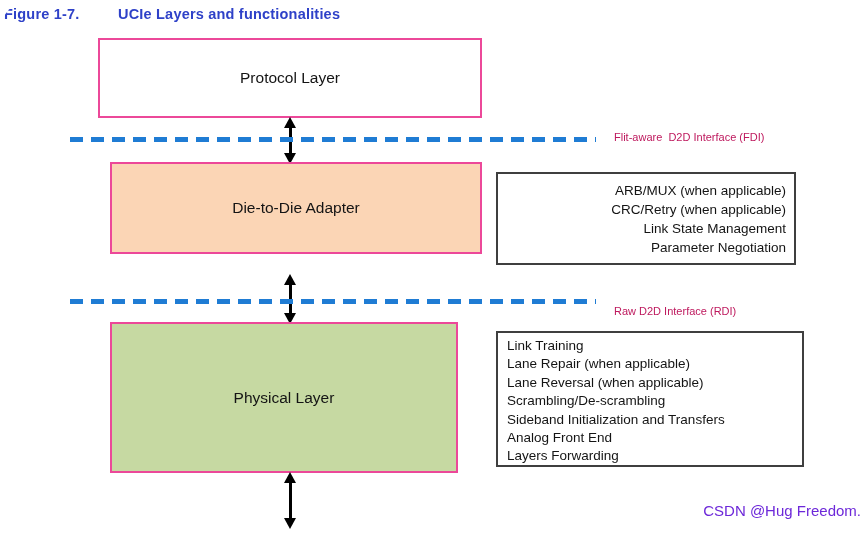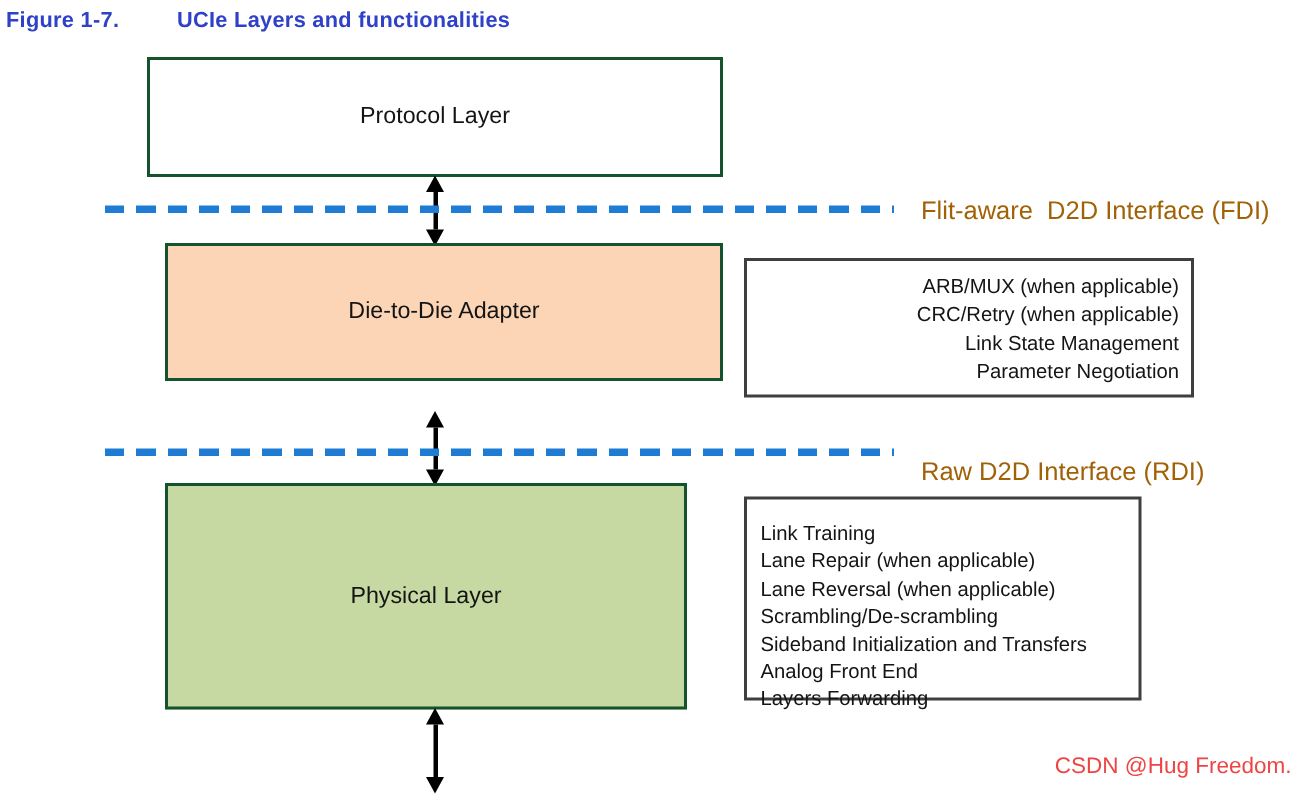--- a/index.html
+++ b/index.html
@@ -1,68 +1,68 @@
 <!DOCTYPE html>
 <html><head>
 <meta charset="utf-8">
 <style>
   html,body { margin:0; padding:0; background:#fff; }
   .canvas {
     position:relative; width:867px; height:534px; background:#ffffff;
-    font-family:"Liberation Sans", sans-serif; overflow:hidden;
+    font-family:"Liberation Sans", sans-serif; overflow:hidden;border-radius:32px;
   }
 
   
   .fig-title { position:absolute; left:4px; top:6px; display:flex; font-weight:bold;
                font-size:14.5px; color:#2e41c8; letter-spacing:0.2px; }
   .fig-label { min-width:114px; }
 
   
   .layer-box {
-    position:absolute; box-sizing:border-box; border:2px solid #14532d;
+    position:absolute; box-sizing:border-box; border:2px solid #ec4899;
     display:flex; align-items:center; justify-content:center;
     font-size:15.5px; color:#141414;
   }
   .protocol { left:98px;  top:38px;  width:384px; height:80px;  background:#ffffff; }
   .adapter  { left:110px; top:162px; width:372px; height:92px; background:#fbd5b5; }
   .physical { left:110px; top:322px; width:348px; height:151px; background:#c6d9a2; }
 
   
   .func-box {
     position:absolute; box-sizing:border-box; border:2px solid #3f3f3f; background:#fff;
     font-size:13.5px; color:#141414; padding:7px 8px 4px 9px; line-height:19px;
   }
   .func-1 { left:496px; top:172px; width:300px; height:93px;text-align:right; }
-  .func-2 { left:496px; top:331px; width:265px; height:136px; padding-top:14px; line-height:18.4px; }
+  .func-2 { left:496px; top:331px; width:308px; height:136px; padding-top:4px; line-height:18.4px; }
 
   
   .arrow { position:absolute; width:16px; display:flex; flex-direction:column; align-items:center; }
   .arrow .head { width:0; height:0; border-left:6px solid transparent; border-right:6px solid transparent; }
   .arrow .head.up   { border-bottom:11px solid #000; }
   .arrow .head.down { border-top:11px solid #000; }
   .arrow .shaft { width:3px; flex:1; background:#000; }
   .arrow-1 { left:282px; top:117px; height:47px; }
   .arrow-2 { left:282px; top:274px; height:50px; }
   .arrow-3 { left:282px; top:472px; height:57px; }
 
   
   .dash-line {
     position:absolute; height:5px; width:526px; left:70px;
     background:repeating-linear-gradient(90deg, #1f7cd4 0 13px, transparent 13px 21px);
   }
   .fdi-line { top:137px; }
   .rdi-line { top:299px; }
 
   
-  .iface-label { position:absolute; left:614px; font-size:17px; color:#a16207; white-space:pre; }
+  .iface-label { position:absolute; left:614px; font-size:11px; color:#be185d; white-space:pre; }
   .fdi-label { top:131px; }
   .rdi-label { top:293px;margin-top:12px; }
 
   
-  .watermark { position:absolute; right:6px; top:502px; font-size:15px; color:#ef4444; }
+  .watermark { position:absolute; right:6px; top:502px; font-size:15px; color:#6d28d9; }
 </style>
 </head>
 <body>
 
 <div class="canvas">
 
   <div class="fig-title">
     <span class="fig-label">Figure 1-7.</span>
     <span class="fig-name">UCIe Layers and functionalities</span>
   </div>

